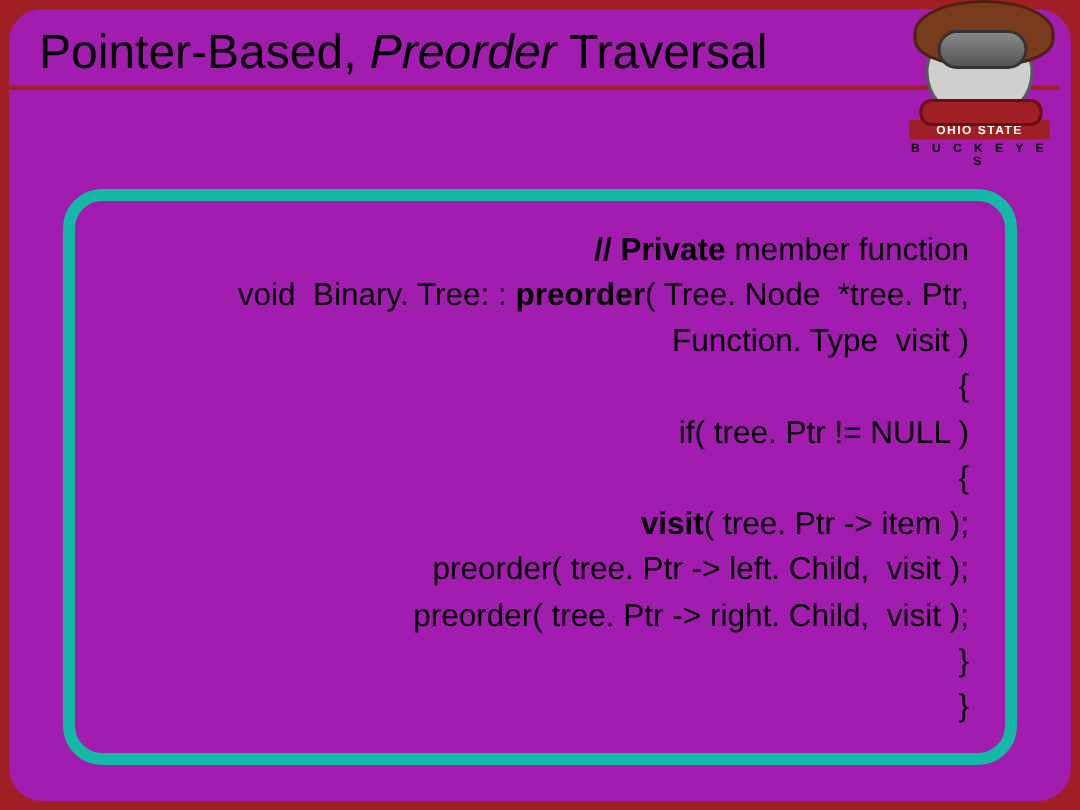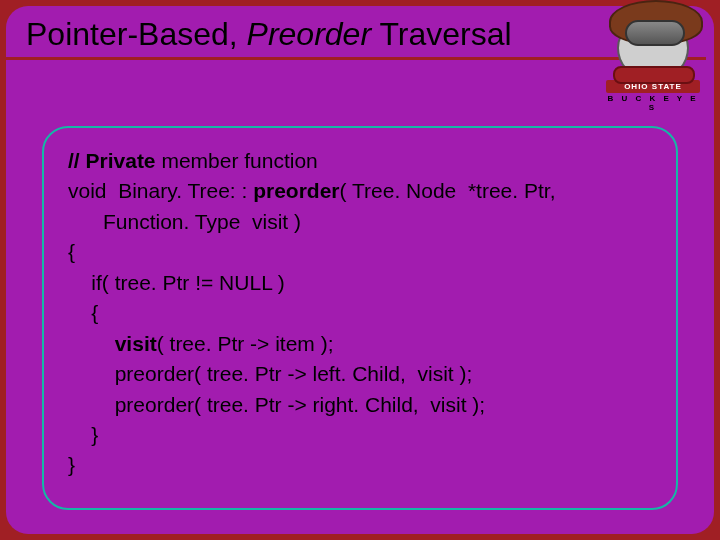--- a/index.html
+++ b/index.html
@@ -116,23 +116,24 @@
     letter-spacing: 3px;
     color: #000;
     margin-top: 1px;
   }
   .content {
     position: absolute;
     top: 120px;
     left: 36px;
     right: 36px;
     bottom: 24px;
-    border: 2px solid #14b8a6;
+    border: 8px solid #14b8a6;
     border-radius: 26px;
     padding: 18px 24px;
+    text-align: right;
   }
   .code {
     font-family: Arial, Helvetica, sans-serif;
     font-size: 21px;
     line-height: 1.45;
     color: #000;
     white-space: pre;
   }
   .bold { font-weight: 700; }
 </style>

